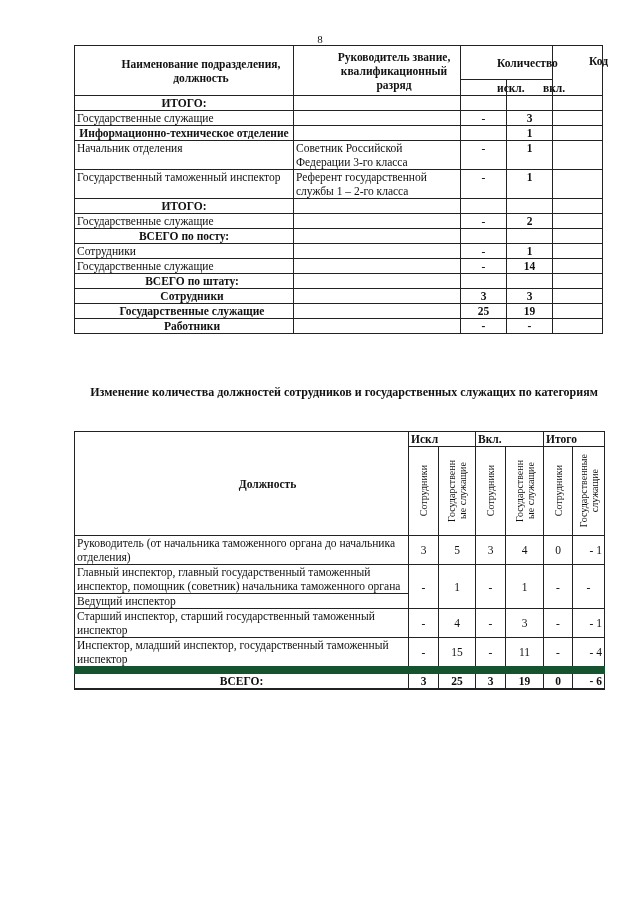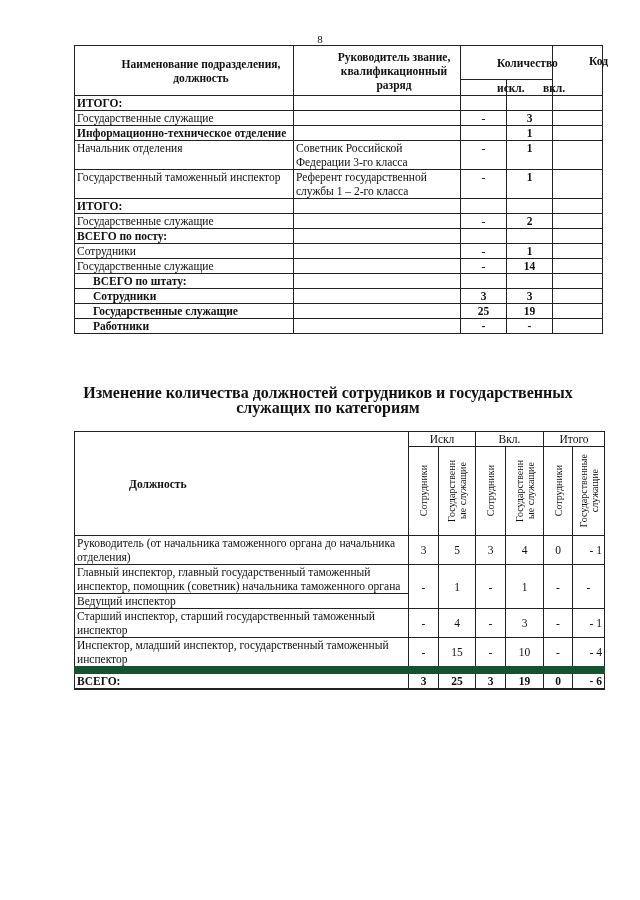--- a/index.html
+++ b/index.html
@@ -3,41 +3,41 @@
 <meta charset="utf-8">
 <style>
   html, body { margin: 0; padding: 0; background: #ffffff; }
   body { width: 640px; height: 900px; position: relative; overflow: hidden;
          font-family: "Liberation Serif", serif; color: #111; }
   .page-num { position: absolute; left: 0; width: 640px; top: 33px; text-align: center;
               font-size: 11px; }
   table { border-collapse: collapse; position: absolute; table-layout: fixed; }
   td, th { border: 1px solid #222; padding: 0 2px; font-size: 11.5px; line-height: 14px;
            vertical-align: top; font-weight: normal; }
-  .b { font-weight: bold; }
+  .b { font-weight: bold; text-align: center; }
   .vm { vertical-align: middle; }
 
   #t1 { left: 74px; top: 45px; width: 528px; }
   #t1 col.c1 { width: 219px; } #t1 col.c2 { width: 167px; }
   #t1 col.c3 { width: 46px; } #t1 col.c4 { width: 46px; } #t1 col.c5 { width: 50px; }
   #t1 th { font-weight: bold; text-align: center; vertical-align: middle; font-size: 11.5px; padding-left: 36px; }
   #t1 td.num { text-align: center; font-weight: bold; }
   #t1 td.num.n { font-weight: normal; }
   .indent { padding-left: 18px; }
 
-  .title2 { position: absolute; left: 64px; width: 528px; top: 385px; text-align: center;
-            font-weight: bold; font-size: 16px; line-height: 15px; }
+  .title2 { position: absolute; left: 80px; width: 528px; top: 385px; text-align: center;
+            font-weight: bold; font-size: 12px; line-height: 15px; }
 
   #t2 { left: 74px; top: 431px; width: 530px; }
   #t2 col.d { width: 334px; }
   #t2 col.n1 { width: 30px; } #t2 col.n2 { width: 37px; } #t2 col.n3 { width: 30px; }
   #t2 col.n4 { width: 38px; } #t2 col.n5 { width: 29px; } #t2 col.n6 { width: 32px; }
   #t2 td { font-size: 11.5px; }
   #t2 td.v { text-align: center; vertical-align: middle; }
-  .grp { font-weight: normal; text-align: center; vertical-align: middle; font-size: 12px; }
+  .grp { font-weight: bold; vertical-align: middle; font-size: 12px; }
   .rot { height: 88px; padding: 0; vertical-align: middle; }
   .rot div { writing-mode: vertical-rl; transform: rotate(180deg); margin: 0 auto;
              font-size: 10px; line-height: 11px; text-align: center; white-space: pre-line; }
 </style>
 </head>
 <body>
 
 <div class="page-num">8</div>
 
 <table id="t1">
@@ -234,21 +234,21 @@
       <td class="v">-</td>
       <td class="v">3</td>
       <td class="v">-</td>
       <td class="v" style="text-align:right">- 1</td>
     </tr>
     <tr>
       <td>Инспектор, младший инспектор, государственный таможенный инспектор</td>
       <td class="v">-</td>
       <td class="v">15</td>
       <td class="v">-</td>
-      <td class="v">10</td>
+      <td class="v">11</td>
       <td class="v">-</td>
       <td class="v" style="text-align:right">- 4</td>
     </tr>
     <tr style="border-top:8px solid #14532d;border-bottom:2px solid #222">
       <td class="b">ВСЕГО:</td>
       <td class="v b">3</td>
       <td class="v b">25</td>
       <td class="v b">3</td>
       <td class="v b">19</td>
       <td class="v b">0</td>

